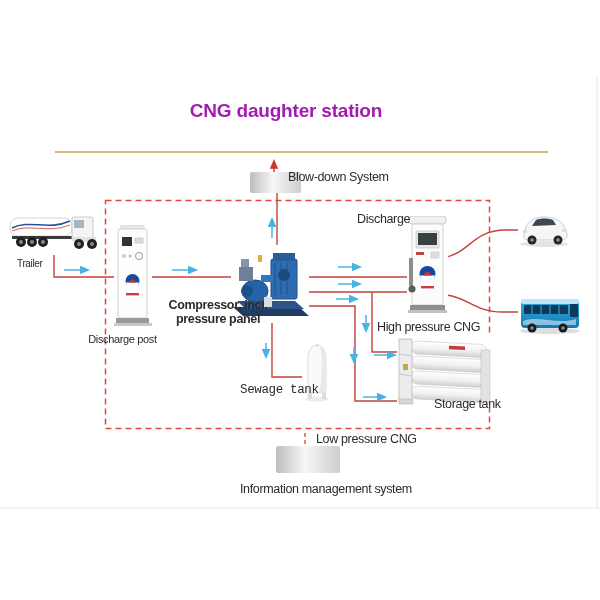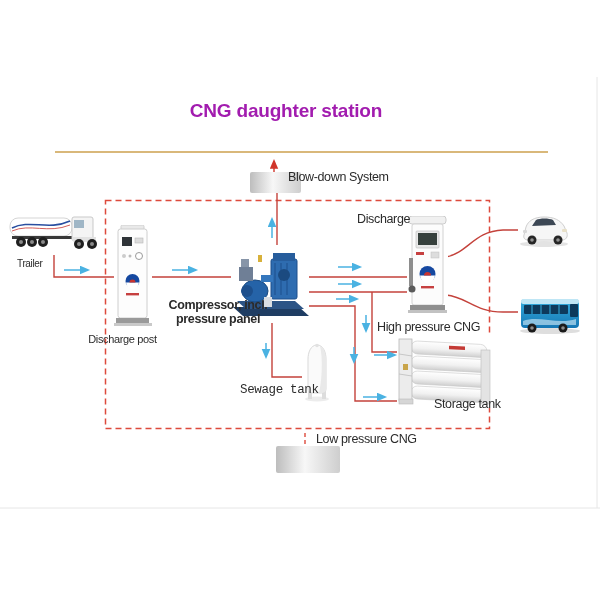--- a/index.html
+++ b/index.html
@@ -256,14 +256,15 @@
       <rect x="52" y="13" width="8" height="13" rx="1" fill="#0d3a5c"></rect>
       <path d="M5,30 C20,24 40,34 58,28 L58,34 L5,34 Z" fill="#e8f7ff" opacity="0.55"></path>
       <circle cx="14" cy="37" r="4.5" fill="#1a1a1a"></circle>
         <circle cx="14" cy="37" r="1.8" fill="#8a8a8a"></circle>
       <circle cx="45" cy="37" r="4.5" fill="#1a1a1a"></circle>
         <circle cx="45" cy="37" r="1.8" fill="#8a8a8a"></circle>
     </svg>
   </div>
 
   <div class="abs graybox" style="left:276px;top:446px;width:64px;height:27px;"></div>
+  <div class="abs lbl center" style="left:240px;top:482px;width:145px;">Information management system</div>
 
 </div>
 
 </body></html>

